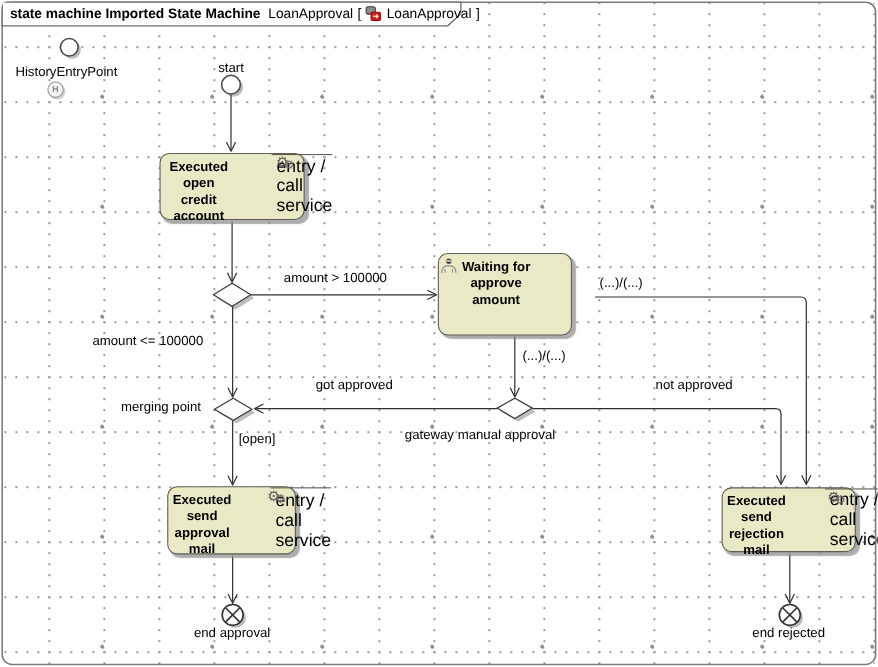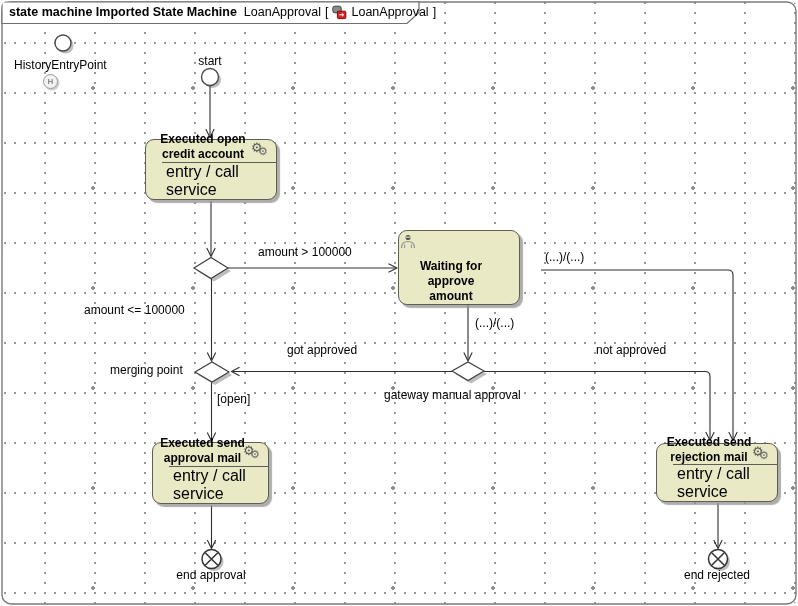--- a/index.html
+++ b/index.html
@@ -18,22 +18,22 @@
   .lbl{position:absolute;font-size:12px;white-space:nowrap;line-height:13px;}
   .ctr{transform:translateX(-50%);}
   #frame-title{
     position:absolute;left:9px;top:4px;height:16px;display:flex;align-items:center;
     font-size:12.5px;white-space:nowrap;z-index:3;
   }
   #frame-title .kw{font-weight:bold;margin-right:7px;text-align:center;}
   #frame-title .seg{margin-right:4px;}
   .state{
     position:absolute;background:#e9e9c6;border:1px solid #5e5e54;border-radius:9px;
-    box-shadow:3px 3px 1px rgba(145,145,145,.75);display:flex;flex-direction:column;
-    z-index:2;box-sizing:border-box;justify-content:flex-end;
+    box-shadow:3px 3px 1px rgba(145,145,145,.75);display:flex;flex-direction:row;
+    z-index:2;box-sizing:border-box;
   }
   .state-title{
     font-weight:bold;font-size:12px;line-height:15px;text-align:center;
     white-space:pre-line;padding:4px 24px 0 8px;box-sizing:border-box;
   }
   .state-body{
     flex:1;border-top:1px solid #5e5e54;display:flex;align-items:center;
     font-size:16px;padding-left:4px;margin-left:16px;
   }
   .gears{position:absolute;right:3px;top:1px;width:22px;height:18px;color:#595959;}
@@ -190,18 +190,18 @@
 
   <div class="lbl" style="left:14px;top:59px">HistoryEntryPoint</div>
   <div class="lbl ctr" style="left:210px;top:55px">start</div>
   <div class="lbl" style="left:258px;top:246px">amount &gt; 100000</div>
   <div class="lbl" style="left:84px;top:304px">amount &lt;= 100000</div>
   <div class="lbl" style="left:545px;top:251px">(...)/(...)</div>
   <div class="lbl" style="left:475px;top:317px">(...)/(...)</div>
   <div class="lbl" style="left:287px;top:344px">got approved</div>
   <div class="lbl" style="left:596px;top:344px">not approved</div>
   <div class="lbl" style="left:110px;top:364px">merging point</div>
-  <div class="lbl" style="left:384px;top:389px">gateway manual approval</div>
+  <div class="lbl" style="left:368px;top:389px">gateway manual approval</div>
   <div class="lbl" style="left:217px;top:393px">[open]</div>
   <div class="lbl ctr" style="left:211px;top:569px">end approval</div>
   <div class="lbl ctr" style="left:717px;top:569px">end rejected</div>
 
 </div>
 
 </body></html>

